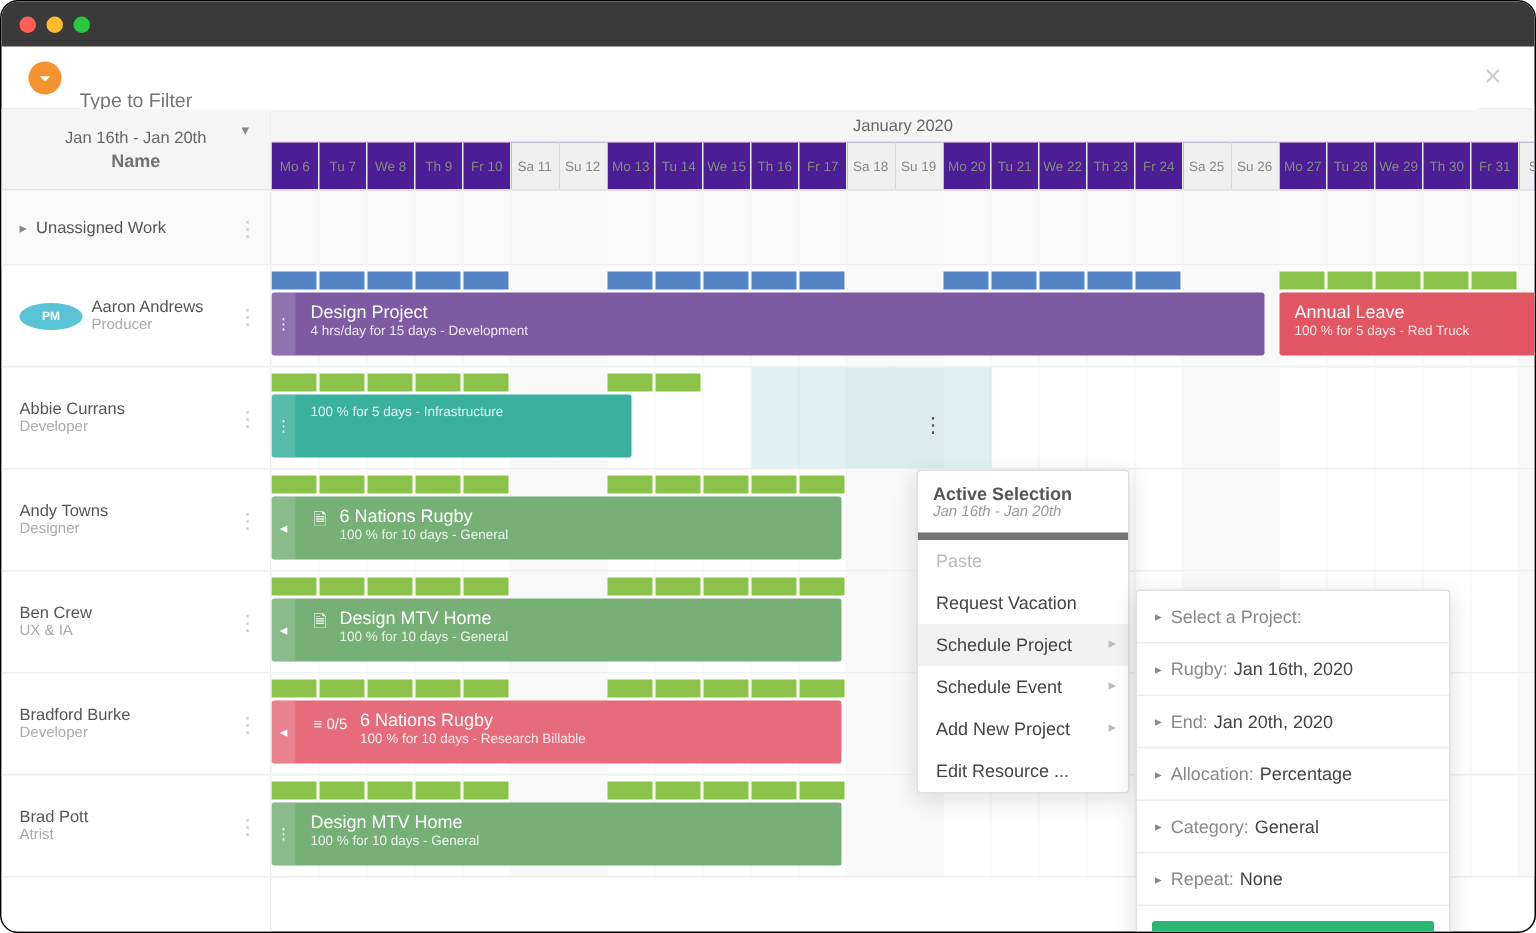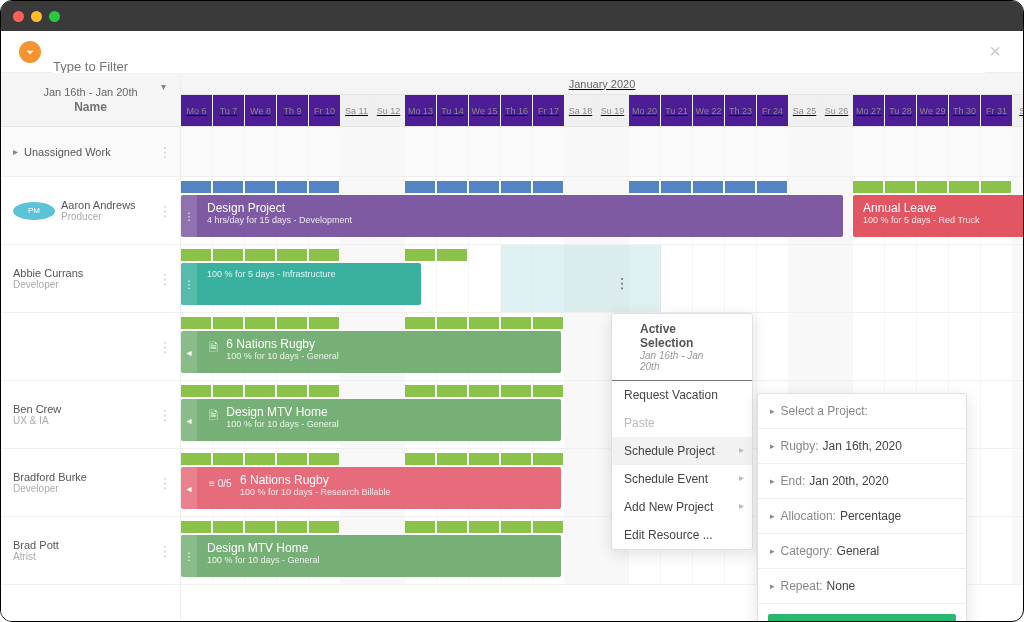--- a/index.html
+++ b/index.html
@@ -18,27 +18,27 @@
 .content { display: flex; height: calc(100% - 72px); }
 .sidebar { width: 180px; flex-shrink: 0; border-right: 1px solid #eee; background: #fff; }
 .sidebar-header { height: 54px; background: #f5f5f5; border-bottom: 1px solid #e4e4e4; display: flex; flex-direction: column; align-items: center; justify-content: center; font-size: 11px; color: #555; position: relative; }
 .sidebar-header .range { font-size: 11px; color: #666; margin-bottom: 2px; }
 .sidebar-header .name-lbl { font-size: 12px; font-weight: 600; color: #737373; }
 .sidebar-header .caret { position: absolute; right: 14px; top: 8px; color: #888; font-size: 10px; }
 
 .side-row { height: 68px; border-bottom: 1px solid #f0f0f0; padding: 0 12px; display: flex; align-items: center; position: relative; }
 .side-row.unassigned { height: 50px; background: #fafafa; }
 .side-row .expand { color: #888; font-size: 10px; margin-right: 6px; }
-.side-row .avatar { width: 42px; height: 18px; border-radius: 50%; background: #5ac3d6; color: #fff; font-size: 8px; display: flex; align-items: center; justify-content: center; margin-right: 6px; font-weight: 400; }
+.side-row .avatar { width: 42px; height: 18px; border-radius: 50%; background: #5ac3d6; color: #fff; font-size: 8px; display: flex; align-items: center; justify-content: center; margin-right: 6px; font-weight: 700; }
 .side-row .who { flex: 1; }
 .side-row .who .nm { font-size: 11px; color: #555; }
 .side-row .who .rl { font-size: 10px; color: #aaa; }
 .side-row .more { color: #ccc; font-size: 14px; position: absolute; right: 8px; top: 50%; transform: translateY(-50%); }
 
-.timeline { flex: 1; overflow: hidden; position: relative; text-decoration: underline; }
+.timeline { flex: 1; overflow: hidden; position: relative; }
 .month-row { height: 22px; background: #f5f5f5; border-bottom: 1px solid #e4e4e4; font-size: 11px; color: #666; display: flex; align-items: center; justify-content: center; }
 .days-row { height: 32px; background: #4c1d95; border-bottom: 1px solid #e4e4e4; display: flex; }
 .day-cell { flex: 0 0 32px; font-size: 9px; color: #888; display: flex; align-items: center; justify-content: center; border-right: 1px solid #eee; }
 .day-cell.weekend { background: #f0f0f0; }
 
 .grid-body { position: relative; }
 .grid-row { height: 68px; border-bottom: 1px solid #f0f0f0; position: relative; }
 .grid-row.unassigned { height: 50px; background: #fafafa; }
 .grid-bg { position: absolute; inset: 0; display: flex; }
 .grid-bg .gc { flex: 0 0 32px; border-right: 1px solid #f7f7f7; }
@@ -54,21 +54,21 @@
 .bar.purple { background: #7e5aa3; } .bar.red { background: #e25563; } .bar.teal { background: #3ab09e; }
 .bar.green { background: #76b076; } .bar.pink { background: #e66b7b; }
 .bar .docicon { color: #fff; font-size: 11px; margin-left: 18px; display: inline-block; }
 .bar .count { margin-left: 18px; font-size: 10px; }
 
 .selection-overlay { position: absolute; background: rgba(130,200,210,.25); top: 0; bottom: 0; }
 .selection-kebab { position: absolute; color: #555; font-size: 14px; cursor: pointer; }
 
 .popover { position: absolute; background: #fff; border: 1px solid #e0e0e0; box-shadow: 0 4px 16px rgba(0,0,0,.12); border-radius: 3px; font-size: 12px; z-index: 30; }
 .pop-main { width: 142px; }
-.pop-main .hdr { padding: 8px 28px; border-bottom: 1px solid #737373; }
+.pop-main .hdr { padding: 8px 10px; border-bottom: 5px solid #737373; }
 .pop-main .hdr .t1 { font-weight: 600; color: #555; font-size: 12px; }
 .pop-main .hdr .t2 { font-style: italic; color: #999; font-size: 10px; }
 .pop-main .itm { padding: 7px 12px; color: #444; cursor: pointer; position: relative; }
 .pop-main .itm.disabled { color: #bbb; cursor: default; }
 .pop-main .itm.hover { background: #f2f2f2; }
 .pop-main .itm .arr { position: absolute; right: 8px; color: #bbb; font-size: 10px; }
 
 .pop-side { width: 210px; }
 .pop-side .row { padding: 10px 12px; border-bottom: 1px solid #eee; color: #555; font-size: 12px; display: flex; align-items: center; }
 .pop-side .row .car { color: #888; font-size: 9px; margin-right: 6px; }
@@ -121,20 +121,24 @@
             <div class="more">⋮</div>
           </div>
           <div class="side-row">
             <div class="who">
               <div class="nm">Abbie Currans</div>
               <div class="rl">Developer</div>
             </div>
             <div class="more">⋮</div>
           </div>
           <div class="side-row">
+            <div class="who">
+              <div class="nm">Andy Towns</div>
+              <div class="rl">Designer</div>
+            </div>
             <div class="more">⋮</div>
           </div>
           <div class="side-row">
             <div class="who">
               <div class="nm">Ben Crew</div>
               <div class="rl">UX &amp; IA</div>
             </div>
             <div class="more">⋮</div>
           </div>
           <div class="side-row">
@@ -548,22 +552,22 @@
           </div>
         </div>
 
       </div>
 
       <div class="popover pop-main" style="left:430px; top:240px;">
         <div class="hdr">
           <div class="t1">Active Selection</div>
           <div class="t2">Jan 16th - Jan 20th</div>
         </div>
+        <div class="itm disabled">Paste</div>
         <div class="itm">Request Vacation</div>
-        <div class="itm disabled">Paste</div>
         <div class="itm hover"><span>Schedule Project</span><span class="arr">▸</span></div>
         <div class="itm"><span>Schedule Event</span><span class="arr">▸</span></div>
         <div class="itm"><span>Add New Project</span><span class="arr">▸</span></div>
         <div class="itm">Edit Resource ...</div>
       </div>
 
       <div class="popover pop-side" style="left:576px; top:320px;">
         <div class="row">
             <span class="car">▸</span>
             <span class="lbl">Select a Project:</span>

